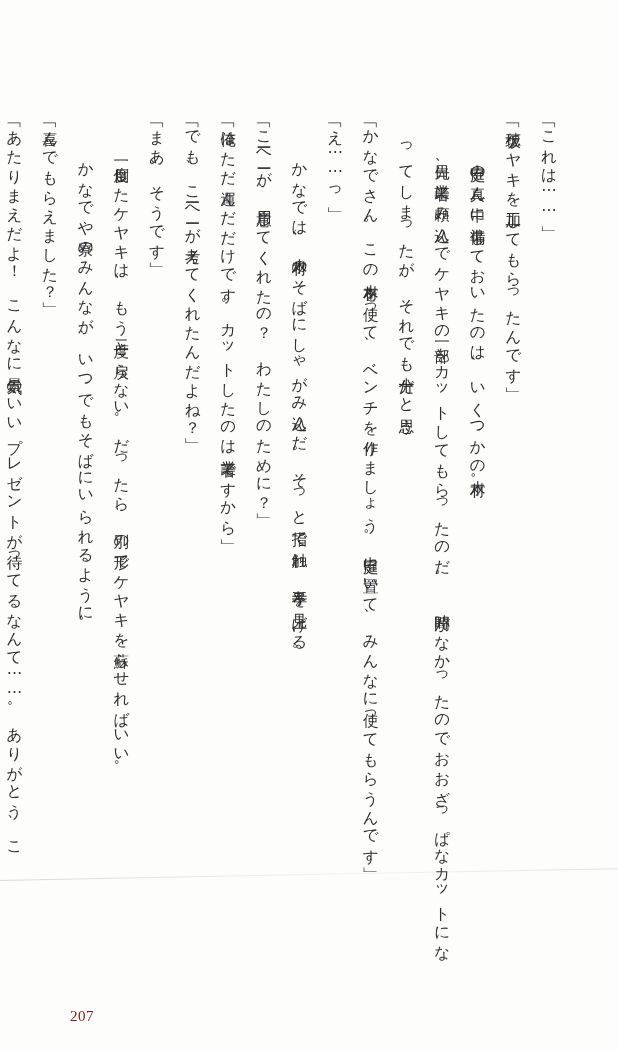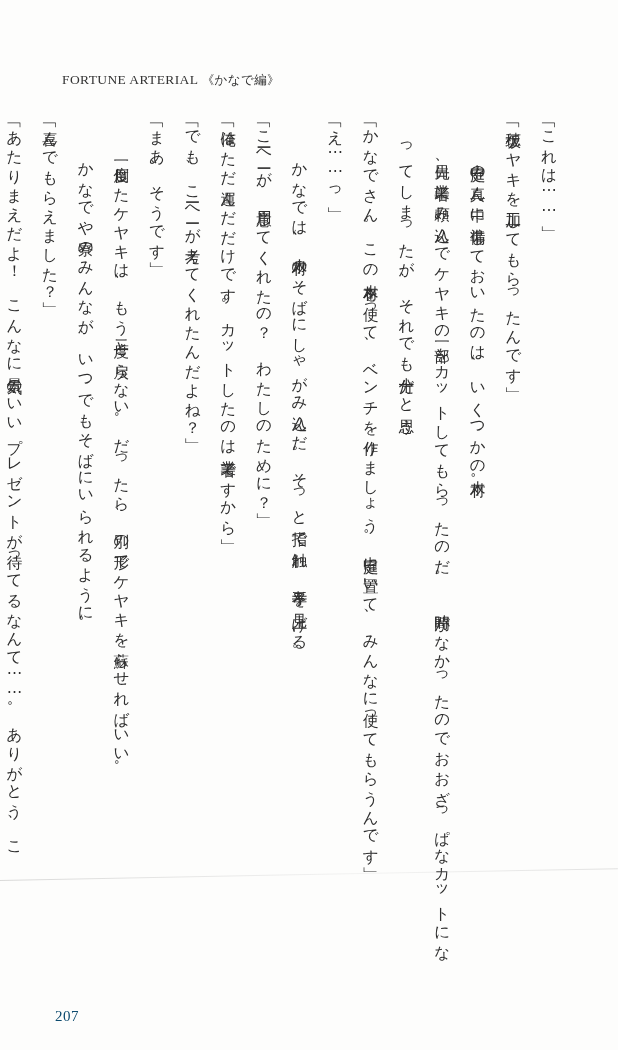--- a/index.html
+++ b/index.html
@@ -70,37 +70,33 @@
   .body-text p {
     margin: 0;
     padding: 0;
   }
   .body-text p.indent {
     padding-top: 17px;
   }
 
   .folio {
     position: absolute;
-    left: 55px;
+    left: 70px;
     top: 1008px;
     font-size: 15px;
     letter-spacing: 0.5px;
-    color: #0c4a6e;
+    color: #7f1d1d;
     font-family: "Liberation Serif", "DejaVu Serif", serif;
   }
 </style>
 </head>
 <body>
 
 <div class="page">
 
-  <div class="running-head">
-    <span>FORTUNE ARTERIAL</span>
-    <span class="jp">《かなで編》</span>
-  </div>
 
   <div class="body-text">
     <p>「これは……」</p>
     <p>「穂坂ケヤキを加工してもらったんです」</p>
     <p class="indent">　中庭の真ん中に準備しておいたのは、いくつかの木材。</p>
     <p class="indent">　先日、業者に頼み込んでケヤキの一部をカットしてもらったのだ。　時間がなかったのでおおざっぱなカットになってしまったが、それでも十分だと思う。</p>
     <p>「かなでさん。この木材を使って、ベンチを作りましょう。中庭に置いて、みんなに使ってもらうんです」</p>
     <p>「え……っ」</p>
     <p class="indent">　かなでは、木材のそばにしゃがみ込んだ。そっと指で触れ、孝平を見上げる。</p>
     <p>「こーへーが、用意してくれたの？　わたしのために？」</p>

